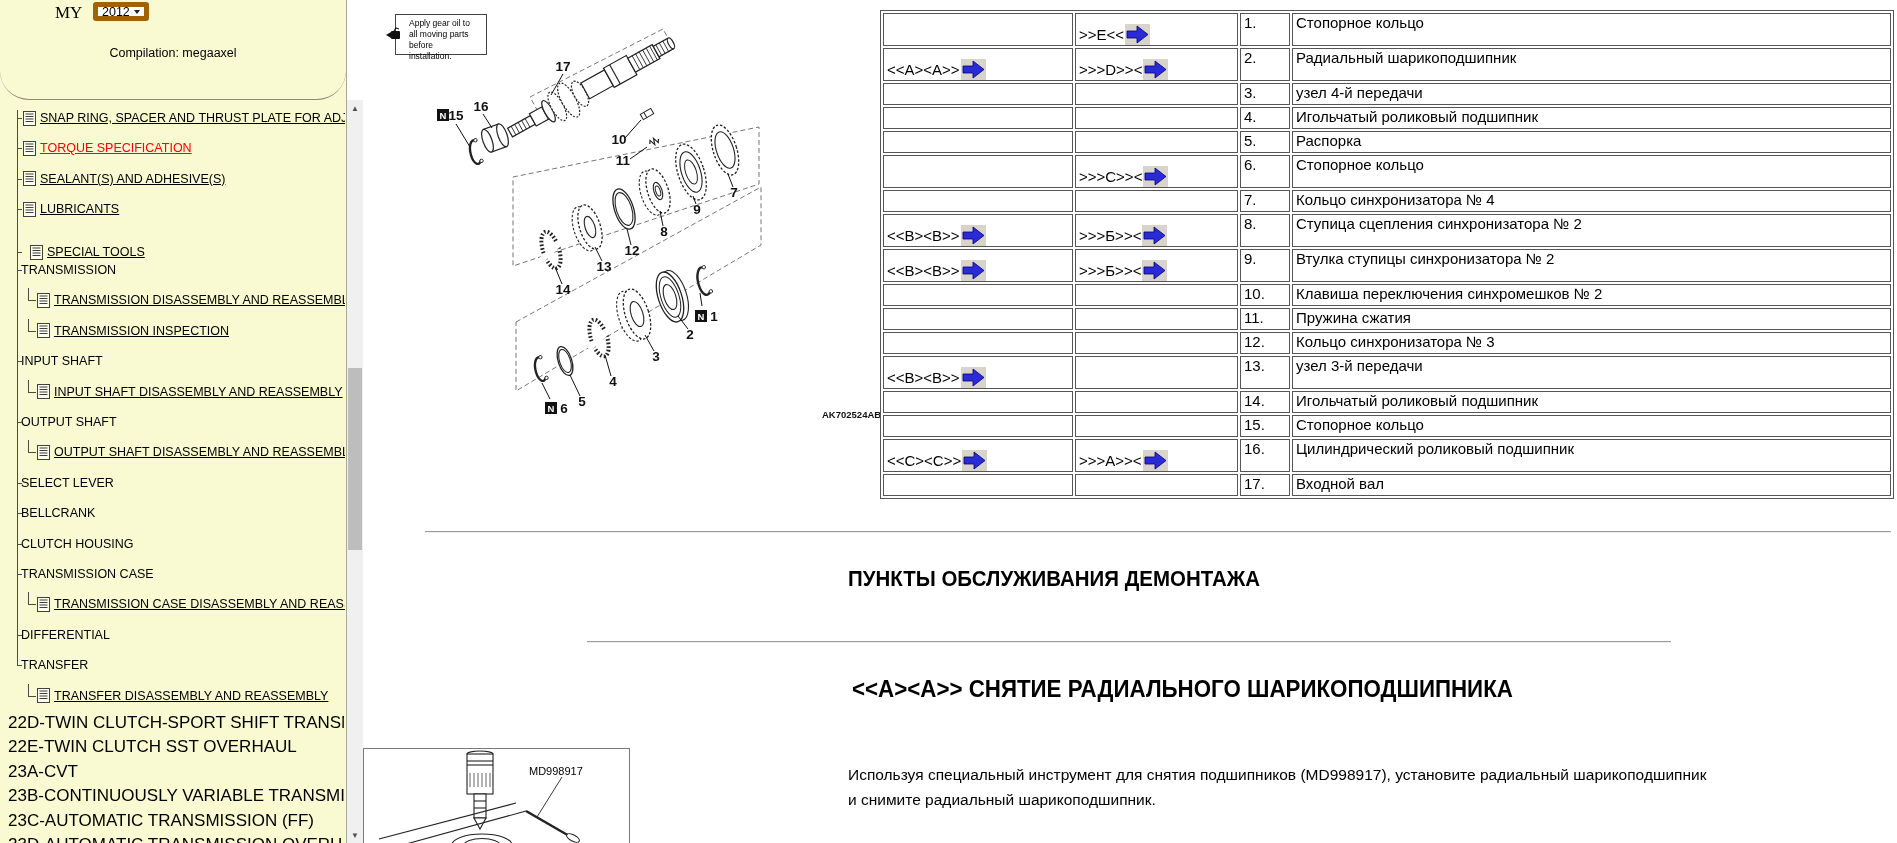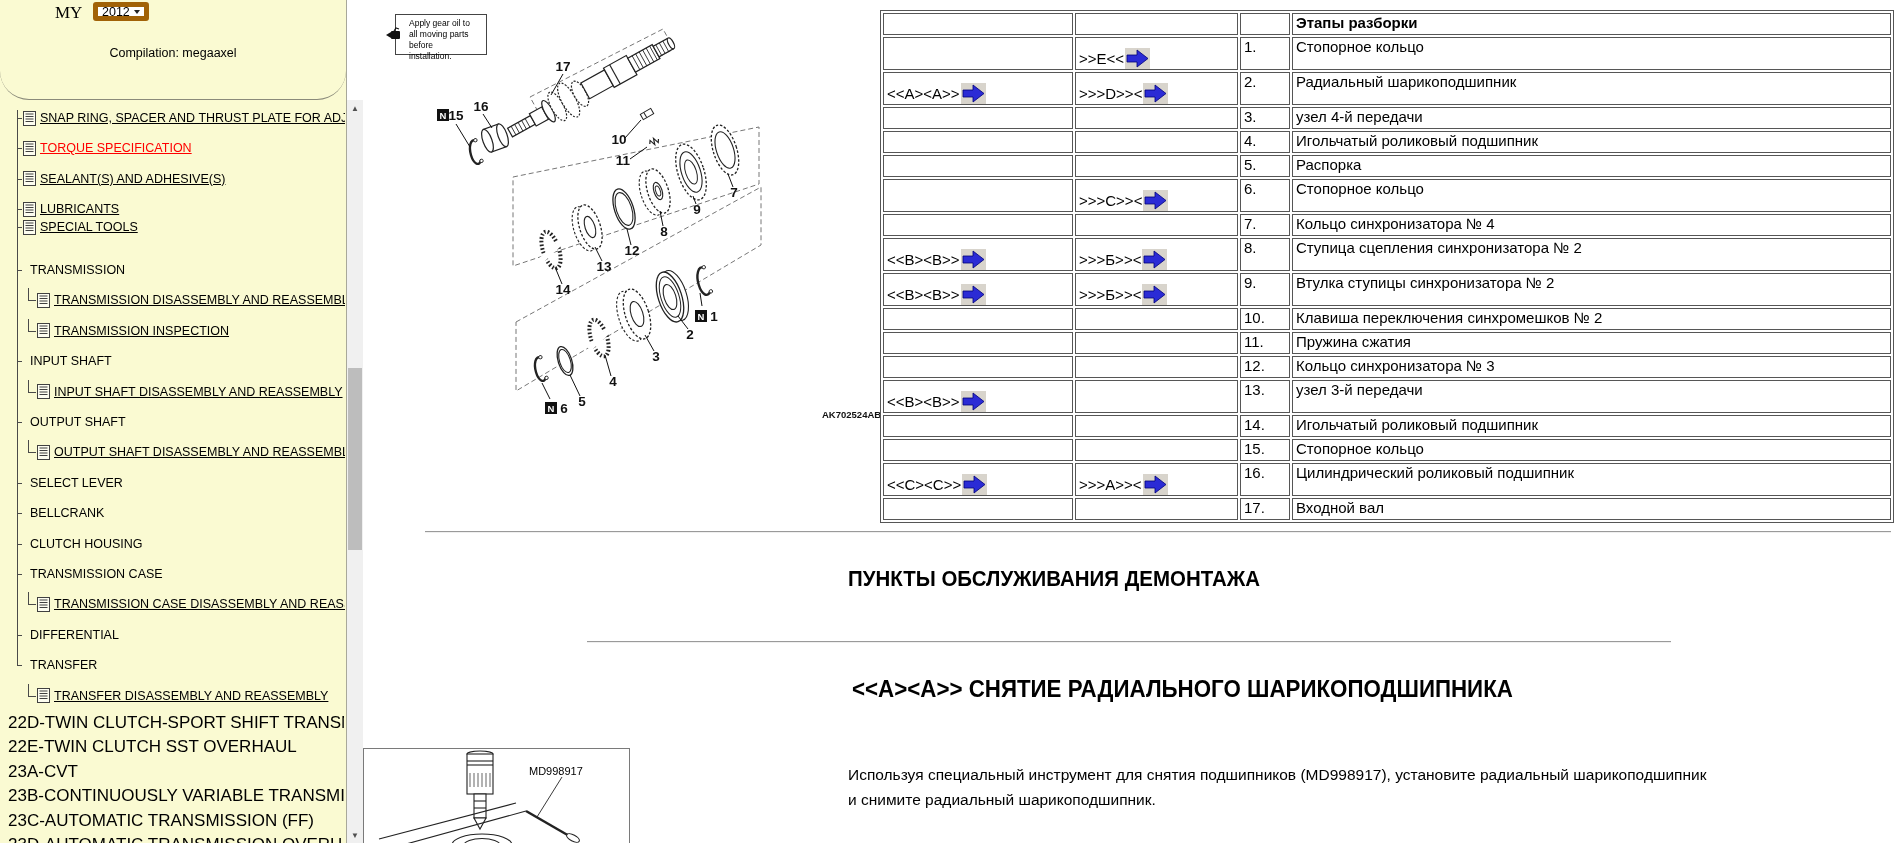--- a/index.html
+++ b/index.html
@@ -16,21 +16,21 @@
                align-items:center;justify-content:space-between;padding:0 4px;box-sizing:border-box;cursor:default;}
   .caret{width:0;height:0;border-left:3.5px solid transparent;border-right:3.5px solid transparent;
          border-top:4px solid #222;}
   .compilation{position:absolute;left:0;top:46px;width:346px;text-align:center;font-size:12.5px;}
   .trunk{position:absolute;left:17px;top:110px;width:1px;height:555px;background:#4a4a4a;}
   .trow{position:absolute;left:0;width:345px;height:30px;display:flex;align-items:center;
         white-space:nowrap;overflow:hidden;font-size:12.5px;}
   .tick{position:absolute;left:17px;top:15px;width:5px;height:1px;background:#4a4a4a;}
   .elbow{position:absolute;left:28px;top:3px;width:7px;height:12px;border-left:1px solid #4a4a4a;
          border-bottom:1px solid #4a4a4a;}
-  .blbl{margin-left:30px;}
+  .blbl{margin-left:21px;}
   .trow.doc .icon{margin-left:23px;display:inline-flex;}
   .trow.child .icon{margin-left:37px;display:inline-flex;}
   .lbl{margin-left:4px;text-decoration:underline;color:#000;cursor:pointer;}
   .lbl.sel{color:#f00;}
   .chap{position:absolute;left:8px;width:336px;height:24px;display:flex;align-items:center;
         font-size:17px;white-space:nowrap;overflow:hidden;text-align:center;}
 
   
   .sbar{position:absolute;left:347px;top:100px;width:16px;height:743px;background:#f0f0f0;}
   .sbar .btn{position:absolute;left:0;width:16px;height:16px;display:flex;align-items:center;
@@ -135,21 +135,21 @@
             <svg width="13" height="15" viewBox="0 0 13 15">
               <rect x="0.5" y="0.5" width="12" height="14" fill="#fdfdf0" stroke="#404040"></rect>
               <rect x="2.5" y="2.5" width="8" height="1" fill="#404040"></rect>
               <rect x="2.5" y="5" width="8" height="1" fill="#404040"></rect>
               <rect x="2.5" y="7.5" width="8" height="1" fill="#404040"></rect>
               <rect x="2.5" y="10" width="8" height="1" fill="#404040"></rect>
             </svg>
           </span>
           <a class="lbl">LUBRICANTS</a>
         </div>
-        <div class="trow doc" style="top: 212px;">
+        <div class="trow doc" style="top: 237px; padding-left: 7px;">
           <i class="tick"></i>
           <span class="icon">
             <svg width="13" height="15" viewBox="0 0 13 15">
               <rect x="0.5" y="0.5" width="12" height="14" fill="#fdfdf0" stroke="#404040"></rect>
               <rect x="2.5" y="2.5" width="8" height="1" fill="#404040"></rect>
               <rect x="2.5" y="5" width="8" height="1" fill="#404040"></rect>
               <rect x="2.5" y="7.5" width="8" height="1" fill="#404040"></rect>
               <rect x="2.5" y="10" width="8" height="1" fill="#404040"></rect>
             </svg>
           </span>
@@ -442,26 +442,20 @@
   </svg>
 
   <table class="dtable">
     <colgroup>
         <col style="width:190px">
         <col style="width:163px">
         <col style="width:50px">
         <col>
       </colgroup>
     <tbody id="tbody">
-      <tr class="hr">
-        <td></td>
-        <td></td>
-        <td></td>
-        <td class="thdr">Этапы разборки</td>
-      </tr>
     <tr class="tall">
           <td></td>
           <td>
             <span class="acell">
               <span class="code">&gt;&gt;E&lt;&lt;</span>
               <svg width="25" height="21" viewBox="0 0 25 21">
                 <rect width="25" height="21" fill="#d8d4cc"></rect>
                 <polygon points="2,7 12,7 12,2 23,10.5 12,19 12,14 2,14" fill="#2b2bd5" stroke="#00007a" stroke-width="0.8"></polygon>
               </svg>
             </span>

